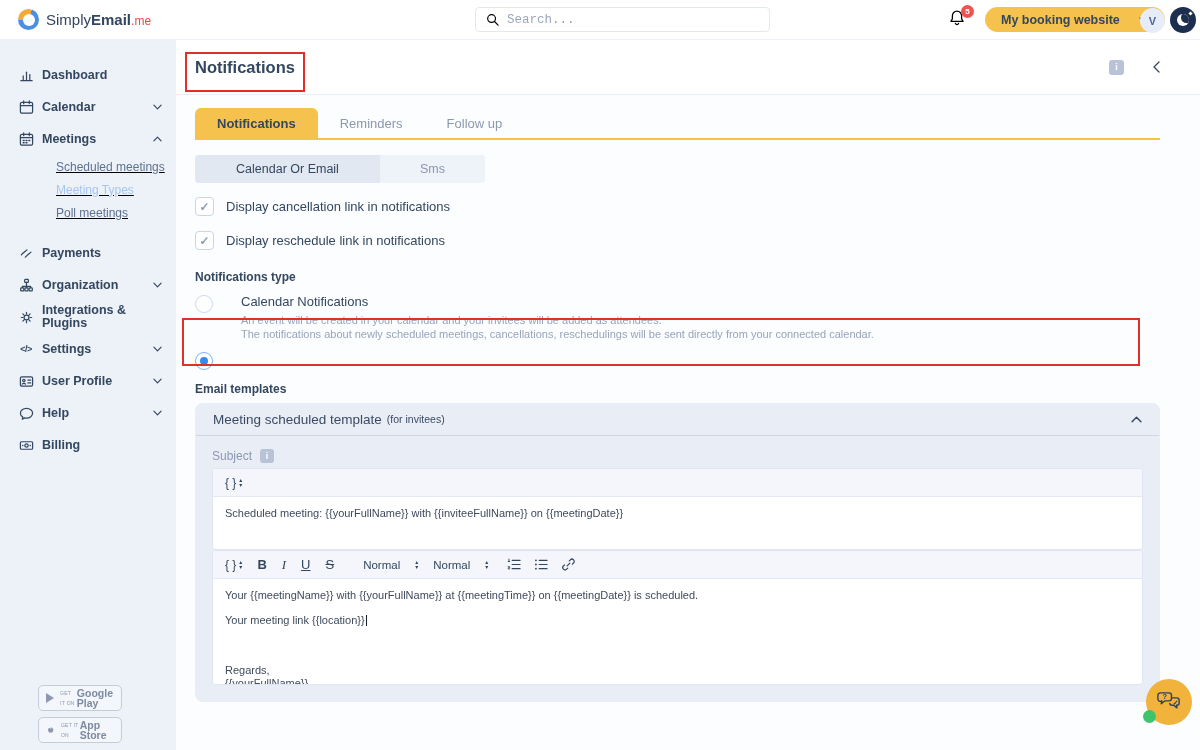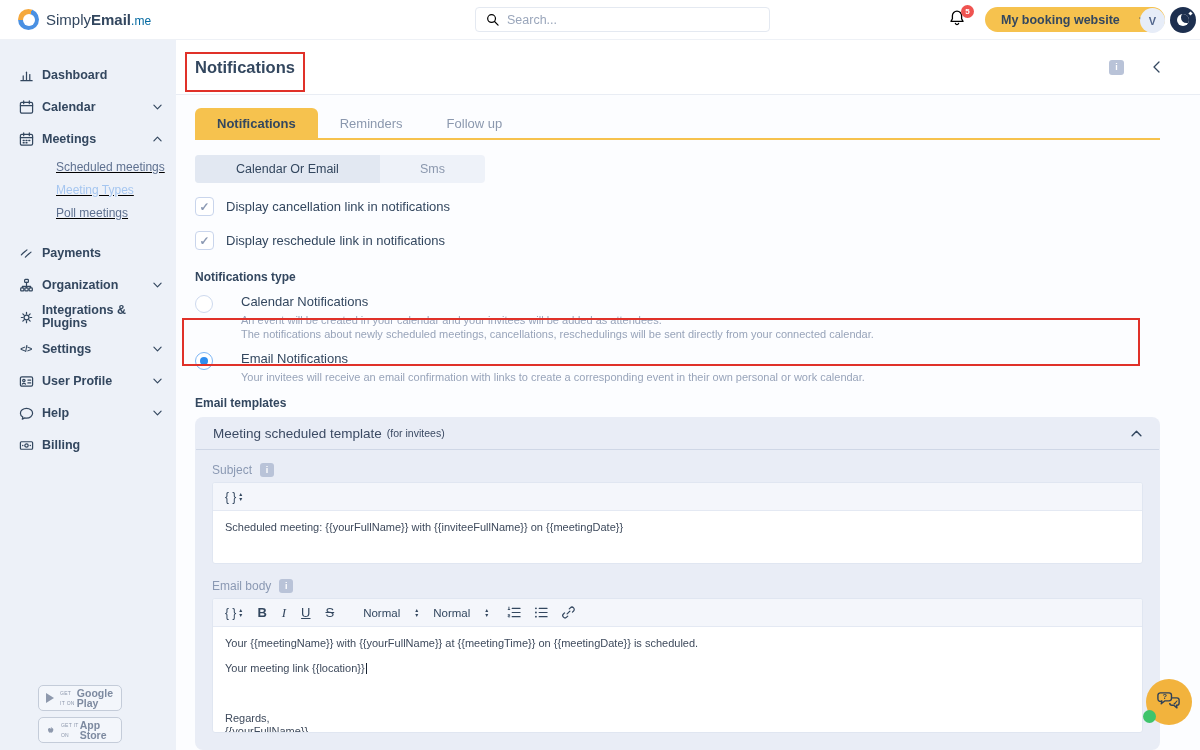--- a/index.html
+++ b/index.html
@@ -10,27 +10,27 @@
   
   .topbar { position:absolute; left:0; top:0; width:1200px; height:40px; background:#fff;
             border-bottom:1px solid #eef1f6; z-index:30; }
   .logo { position:absolute; left:18px; top:9px; display:flex; align-items:center; gap:7px; cursor:pointer; }
   .logo-mark { width:21px; height:21px; border-radius:50%;
                background:conic-gradient(from -95deg, #f5a83c 0 115deg, #4a90e2 115deg 360deg); position:relative; }
   .logo-mark::after { content:""; position:absolute; inset:4.5px; background:#fff; border-radius:50%; }
   .logo-text { font-size:15px; color:#33475f; }
   .logo-text .lt1 { font-weight:400; }
   .logo-text .lt2 { font-weight:bold; }
-  .logo-text .lt3 { color:#0369a1; font-size:12px; }
+  .logo-text .lt3 { color:#ef4444; font-size:12px; }
 
   .searchbox { position:absolute; left:475px; top:7px; width:295px; height:25px; background:#fff;
                border:1px solid #e4e9f1; border-radius:4px; display:flex; align-items:center; padding:0 10px; gap:8px; }
   .searchbox svg { flex:none; }
   .searchbox input { border:none; outline:none; flex:1; font-size:12.5px; color:#737373; background:transparent;
-                     font-family:Liberation Sans, sans-serif; }
+                     font-family:Liberation Mono, monospace; }
   .searchbox input::placeholder { color:#9aa6bb; }
 
   .bell { position:absolute; left:948px; top:9px; width:22px; height:22px; cursor:pointer; }
   .bell-badge { position:absolute; right:-4px; top:-4px; min-width:13px; height:13px; border-radius:50%;
                 background:#ef5350; color:#fff; font-size:8px; font-weight:bold;
                 display:flex; align-items:center; justify-content:center; }
 
   .booking-btn { position:absolute; left:985px; top:7px; height:25px; padding:0 16px; border:none; cursor:pointer;
                  background:#f6c24e; border-radius:14px; display:flex; align-items:center; gap:19px;
                  font-size:12.5px; font-weight:bold; color:#33475f; font-family:"Liberation Sans", sans-serif; }
@@ -409,24 +409,20 @@
           <div class="opt-label">Calendar Notifications</div>
           <div class="opt-desc">
             <div>An event will be created in your calendar and your invitees will be added as attendees.</div>
             <div>The notifications about newly scheduled meetings, cancellations, reschedulings will be sent directly from your connected calendar.</div>
           </div>
         </div>
       </div>
 
       <div class="opt">
         <span class="radio sel"></span>
-        <div>
-          <div class="opt-label">Email Notifications</div>
-          <div class="opt-desc">Your invitees will receive an email confirmation with links to create a corresponding event in their own personal or work calendar.</div>
-        </div>
       </div>
 
       <div class="section-label" style="margin-top:12px;">Email templates</div>
 
       
       <section class="panel">
         <div class="panel-head">
           <span class="panel-title">Meeting scheduled template</span>
           <span class="panel-note">(for invitees)</span>
           <span class="panel-chev">
@@ -447,24 +443,20 @@
               <button class="tb-btn">
                 <span>{ }</span>
                 <span class="ud"></span>
               </button>
             </div>
             <div class="subject-content">
               <span>Scheduled meeting: {{yourFullName}} with {{inviteeFullName}} on {{meetingDate}}</span>
             </div>
           </div>
 
-          <div class="editor-label" style="margin-top:14px;">
-            <span>Email body</span>
-            <span class="inf"></span>
-          </div>
           <div class="editor">
             <div class="ql-toolbar">
               <button class="tb-btn">
                 <span>{ }</span>
                 <span class="ud"></span>
               </button>
               <button class="tb-btn tb-b">B</button>
               <button class="tb-btn tb-i">I</button>
               <button class="tb-btn tb-u">U</button>
               <button class="tb-btn tb-s">S</button>

